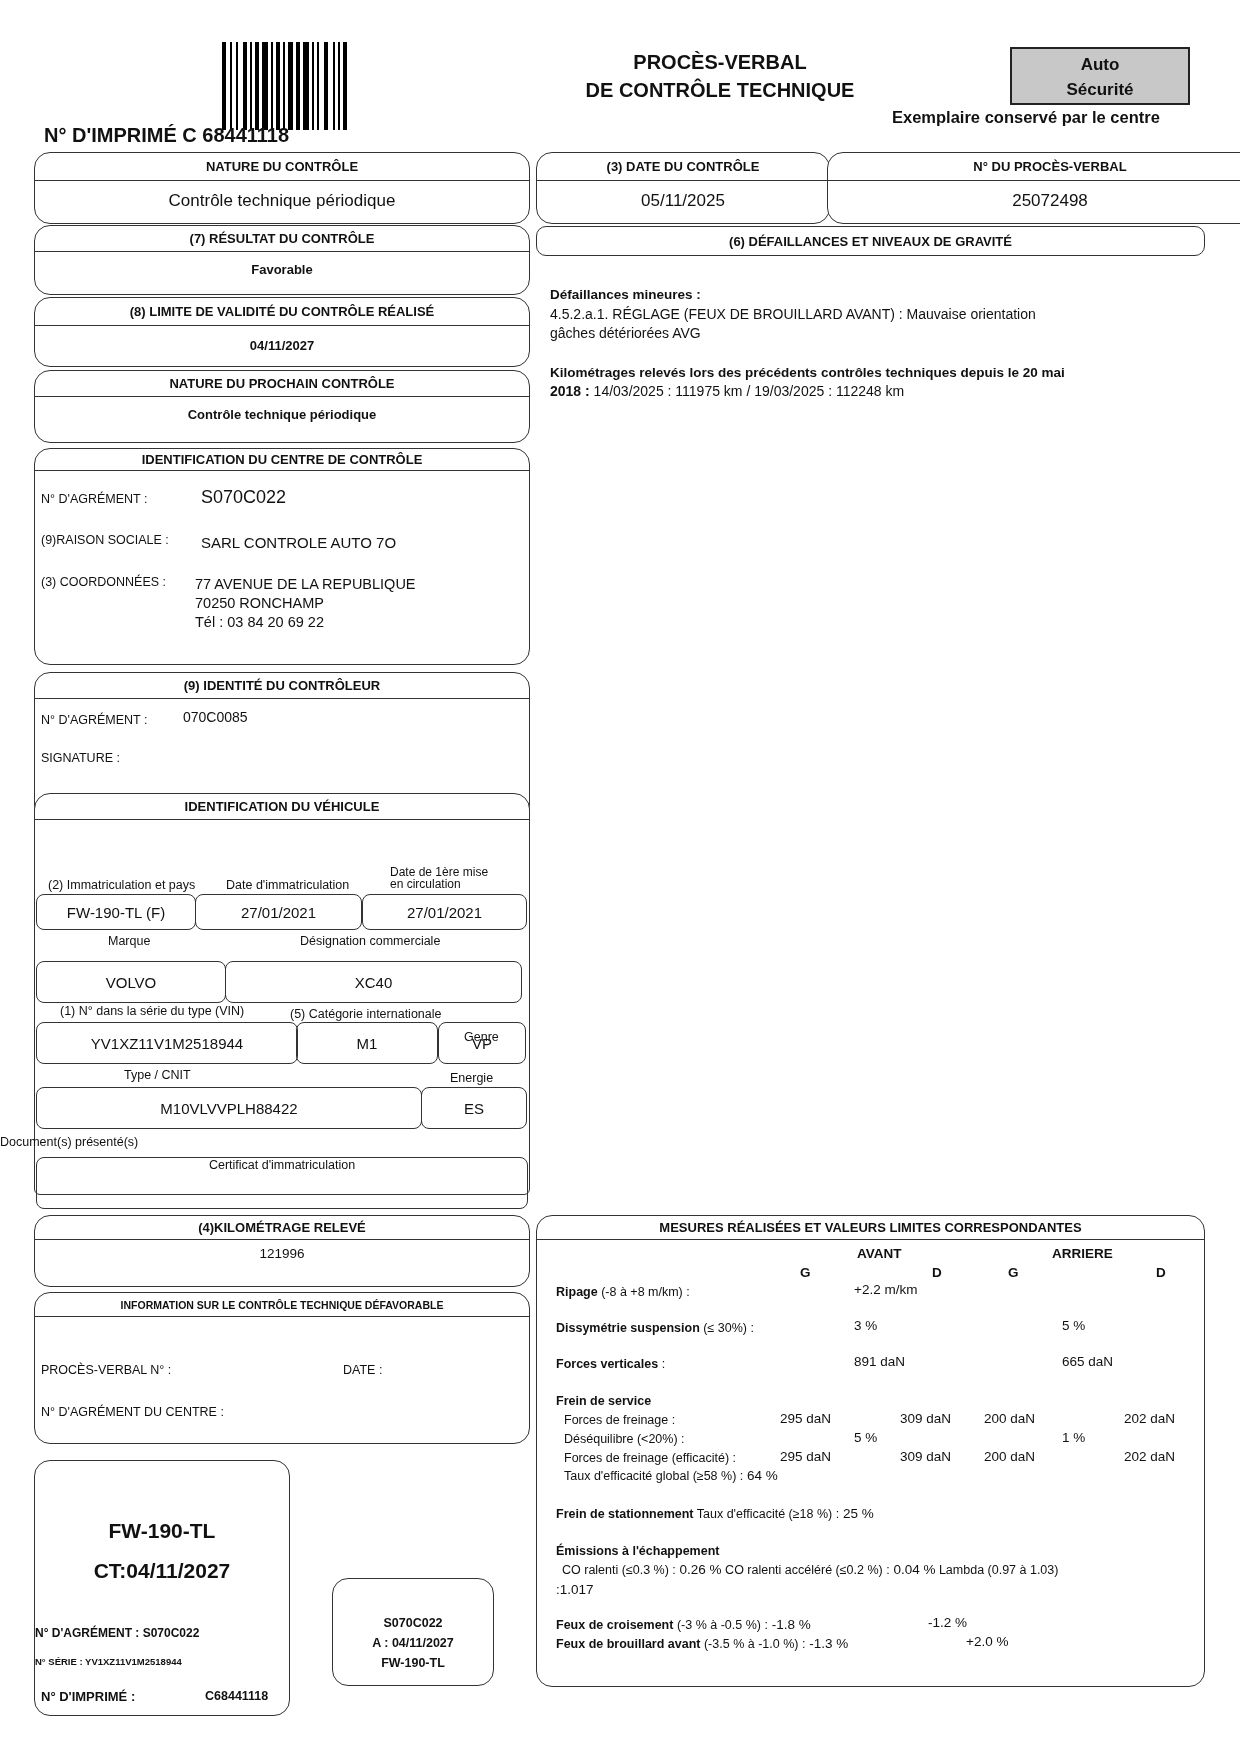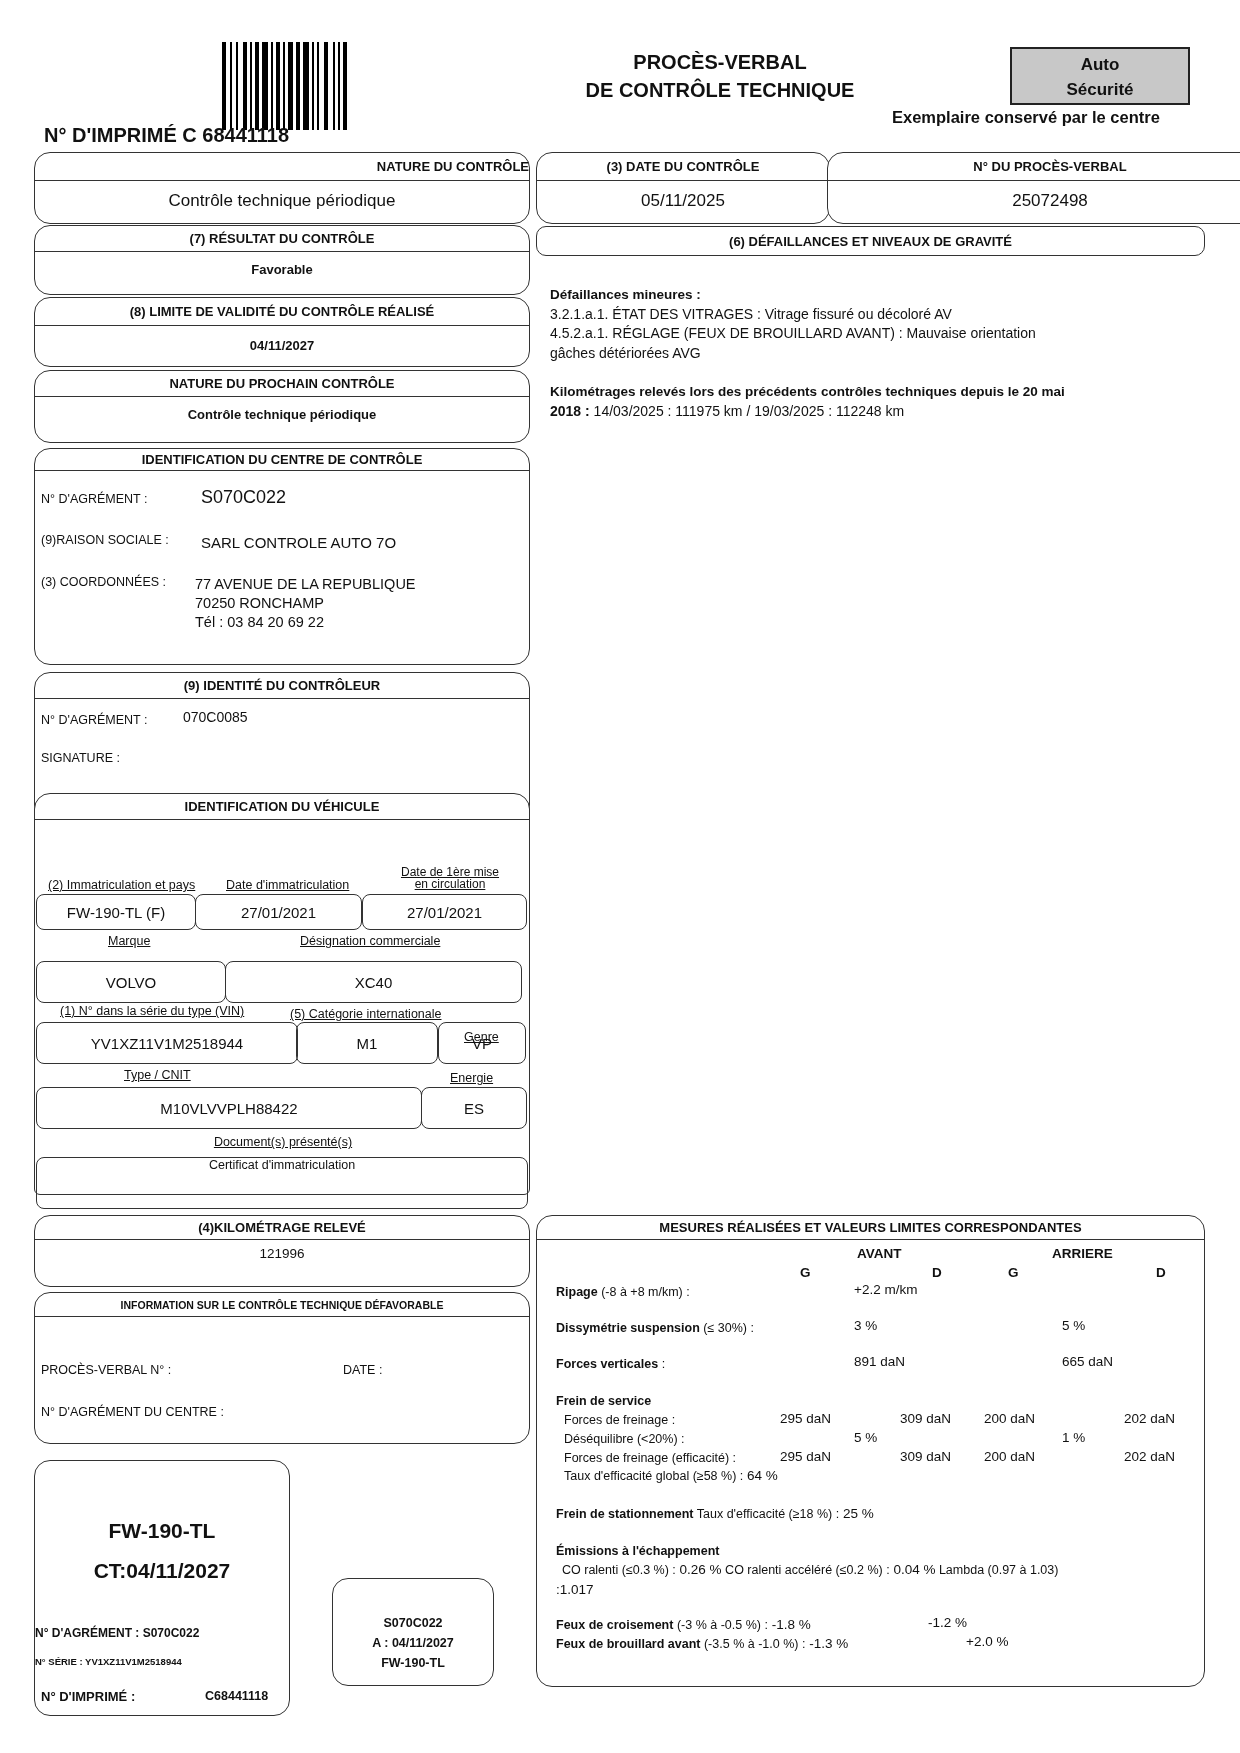--- a/index.html
+++ b/index.html
@@ -5,21 +5,21 @@
   * { box-sizing: border-box; margin: 0; padding: 0; }
   body { width: 1240px; height: 1753px; background: #ffffff; position: relative; font-family: "Liberation Sans", sans-serif; color: #111; overflow: hidden; }
   .abs { position: absolute; }
   .box { position: absolute; border: 1.5px solid #333; border-radius: 16px; background: #fff; }
   .hdr { position: absolute; left: 0; right: 0; top: 0; border-bottom: 1.5px solid #333; text-align: center; font-weight: bold; font-size: 13px; }
   .center { text-align: center; }
   .bold { font-weight: bold; }
   .barcode { position: absolute; left: 222px; top: 42px; width: 170px; height: 88px; display: flex; gap: 0; }
   .barcode span { display: block; height: 100%; background: #000; }
   .cell { position: absolute; border: 1.2px solid #333; border-radius: 8px; text-align: center; font-size: 15px; display: flex; align-items: center; justify-content: center; }
-  .lbl { position: absolute; font-size: 12.5px; text-align: center; white-space: nowrap; text-decoration: underline; }
+  .lbl { position: absolute; font-size: 12.5px; text-align: left; white-space: nowrap; }
   .m { position: absolute; font-size: 13.5px; white-space: nowrap; }
   .ms { font-size: 12.5px; }
 </style>
 </head>
 <body>
 
 <div class="barcode">
   <span style="width:4px;margin-right:4px"></span>
     <span style="width:2px;margin-right:4px"></span>
     <span style="width:2px;margin-right:5px"></span>
@@ -45,21 +45,21 @@
   <div>PROCÈS-VERBAL</div>
   <div>DE CONTRÔLE TECHNIQUE</div>
 </div>
 <div class="abs bold center" style="left:1010px;top:47px;width:180px;height:58px;background:#c8c8c8;border:2px solid #222;font-size:17px;line-height:25px;padding-top:3px;">
   <div>Auto</div>
   <div>Sécurité</div>
 </div>
 <div class="abs bold" style="left:892px;top:108px;font-size:16.5px;">Exemplaire conservé par le centre</div>
 
 <div class="box" style="left:34px;top:152px;width:496px;height:72px;">
-  <div class="hdr" style="height:28px;line-height:28px;text-align:right;">NATURE DU CONTRÔLE</div>
+  <div class="hdr" style="height:28px;line-height:28px;">NATURE DU CONTRÔLE</div>
   <div class="abs center" style="left:0;right:0;top:38px;font-size:17px;">Contrôle technique périodique</div>
 </div>
 
 <div class="box" style="left:34px;top:225px;width:496px;height:70px;">
   <div class="hdr" style="height:26px;line-height:26px;">(7) RÉSULTAT DU CONTRÔLE</div>
   <div class="abs center bold" style="left:0;right:0;top:36px;font-size:13px;">Favorable</div>
 </div>
 
 <div class="box" style="left:34px;top:297px;width:496px;height:70px;">
   <div class="hdr" style="height:28px;line-height:28px;">(8) LIMITE DE VALIDITÉ DU CONTRÔLE RÉALISÉ</div>
@@ -162,21 +162,20 @@
   <div class="hdr" style="height:28px;line-height:28px;">N° DU PROCÈS-VERBAL</div>
   <div class="abs center" style="left:0;right:0;top:38px;font-size:17px;">25072498</div>
 </div>
 
 <div class="box" style="left:536px;top:226px;width:669px;height:30px;border-radius:10px;">
   <div class="abs center bold" style="left:0;right:0;top:7px;font-size:13px;">(6) DÉFAILLANCES ET NIVEAUX DE GRAVITÉ</div>
 </div>
 
 <div class="abs" style="left:550px;top:285px;font-size:14px;line-height:19.5px;width:640px;">
   <div class="bold" style="font-size:13.5px;">Défaillances mineures :</div>
-  <div>3.2.1.a.1. ÉTAT DES VITRAGES : Vitrage fissuré ou décoloré AV</div>
   <div>4.5.2.a.1. RÉGLAGE (FEUX DE BROUILLARD AVANT) : Mauvaise orientation</div>
   <div>gâches détériorées AVG</div>
   <div style="height:19px"></div>
   <div class="bold" style="font-size:13.5px;">Kilométrages relevés lors des précédents contrôles techniques depuis le 20 mai</div>
   <div><span class="bold">2018 :</span><span> 14/03/2025 : 111975 km / 19/03/2025 : 112248 km</span></div>
 </div>
 
 <div class="box" style="left:536px;top:1215px;width:669px;height:472px;">
   <div class="hdr" style="height:24px;line-height:24px;">MESURES RÉALISÉES ET VALEURS LIMITES CORRESPONDANTES</div>
 </div>

